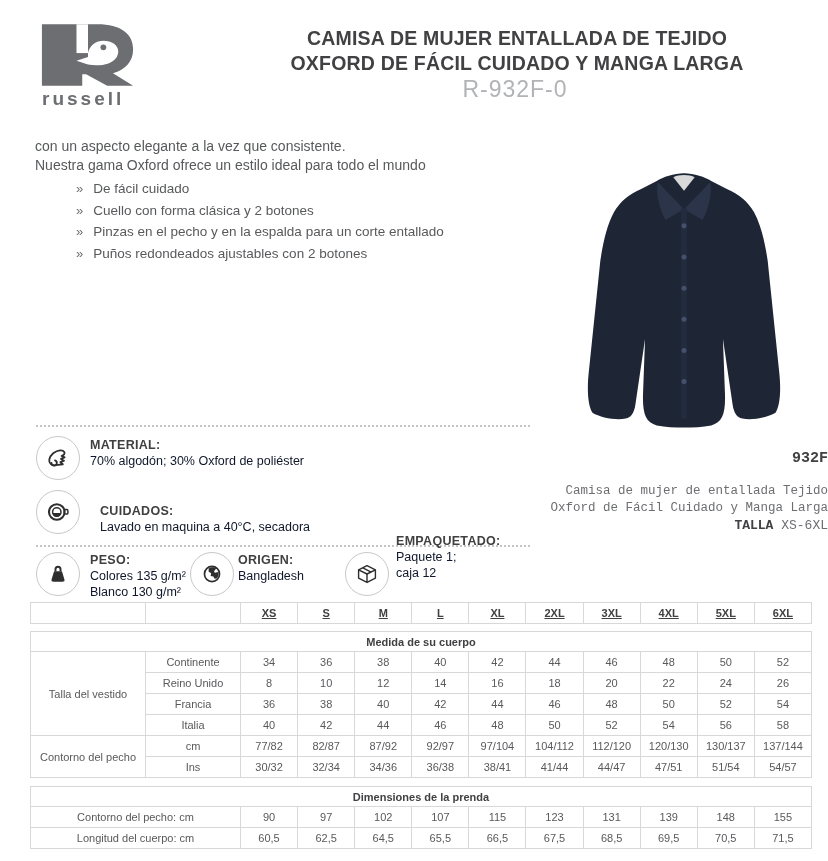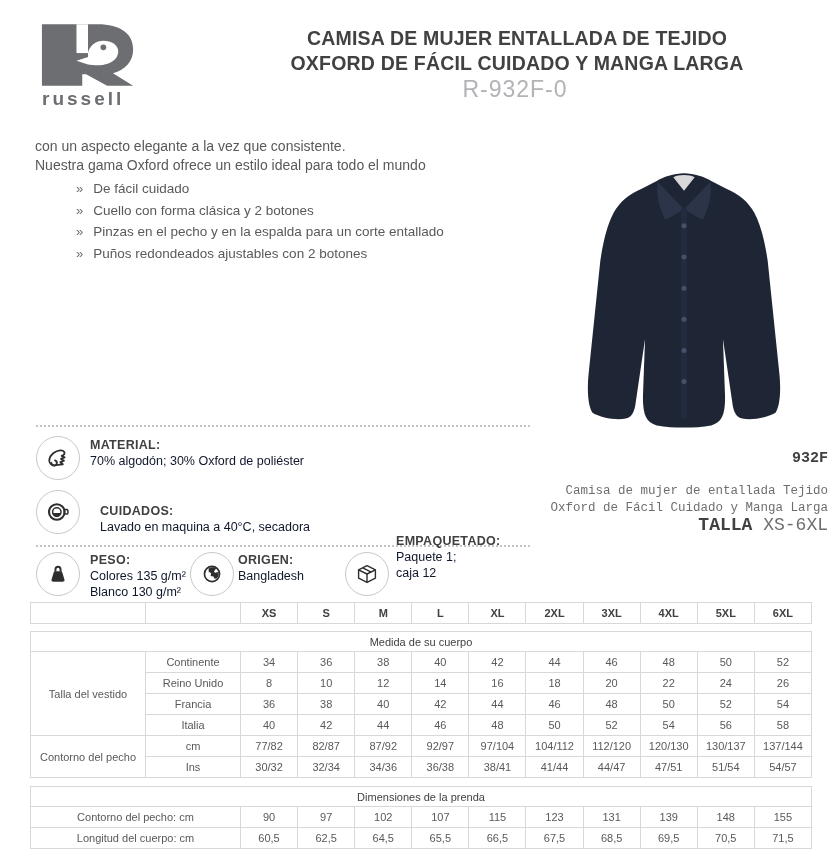--- a/index.html
+++ b/index.html
@@ -21,38 +21,38 @@
   .desc { font-size:14px; line-height:19px; color:#58595b; }
   .features { position:absolute; left:76px; top:178px; width:460px; list-style:none; }
   .features li { font-size:13.5px; line-height:21.5px; color:#58595b; }
   .features .marker { color:#6d6e71; margin-right:10px; font-size:13px; }
 
   
   .figure { position:absolute; left:540px; top:148px; width:288px; text-align:right;font-family:Liberation Mono, monospace; }
   .figure svg { display:block; margin:0 auto; }
   .prod-code { font-size:15px; font-weight:bold; color:#414042; margin-top:10px; }
   .prod-caption { font-size:12.5px; color:#6d6e71; line-height:17px; margin-top:16px; }
-  .prod-size { font-size:18px; color:#6d6e71; }
+  .prod-size { font-size:13px; color:#6d6e71; }
   .prod-size .b { font-weight:bold; color:#414042; }
 
   
   .dotted { position:absolute; left:36px; width:494px; border-top:2px dotted #c4c4c4; }
   .spec-icon { position:absolute; width:44px; height:44px; border:1.5px solid #c9c9c9; border-radius:50%;
                display:flex; align-items:center; justify-content:center; background:#fff; }
   .spec-text { position:absolute; }
   .spec-label { font-size:12.5px; font-weight:bold; color:#404040; letter-spacing:.3px; }
   .spec-value { font-size:12.5px; color:#0f172a; line-height:15.5px; margin-top:2px; }
 
   
   .tables { position:absolute; left:30px; top:602px; width:782px; }
   table { border-collapse:collapse; table-layout:fixed; width:782px; font-size:11px; color:#58595b; }
   td, th { border:1px solid #d8d8d8; text-align:center; vertical-align:middle; height:21px; padding:0 2px;
            font-weight:normal; white-space:nowrap; overflow:hidden; }
-  th { font-weight:bold; color:#414042; }
-  .banner { font-weight:normal; color:#414042; height:20px; }
+  th { font-weight:bold; color:#414042;text-decoration:underline; }
+  .banner { font-weight:bold; color:#414042; height:20px; }
   #size-header-table { margin-bottom:7px; }
   #body-table-el { margin-bottom:8px; }
 </style>
 </head>
 <body>
 
 <div class="page">
 
   <div class="logo">
     <svg width="96" height="62" viewBox="0 0 100 64">

